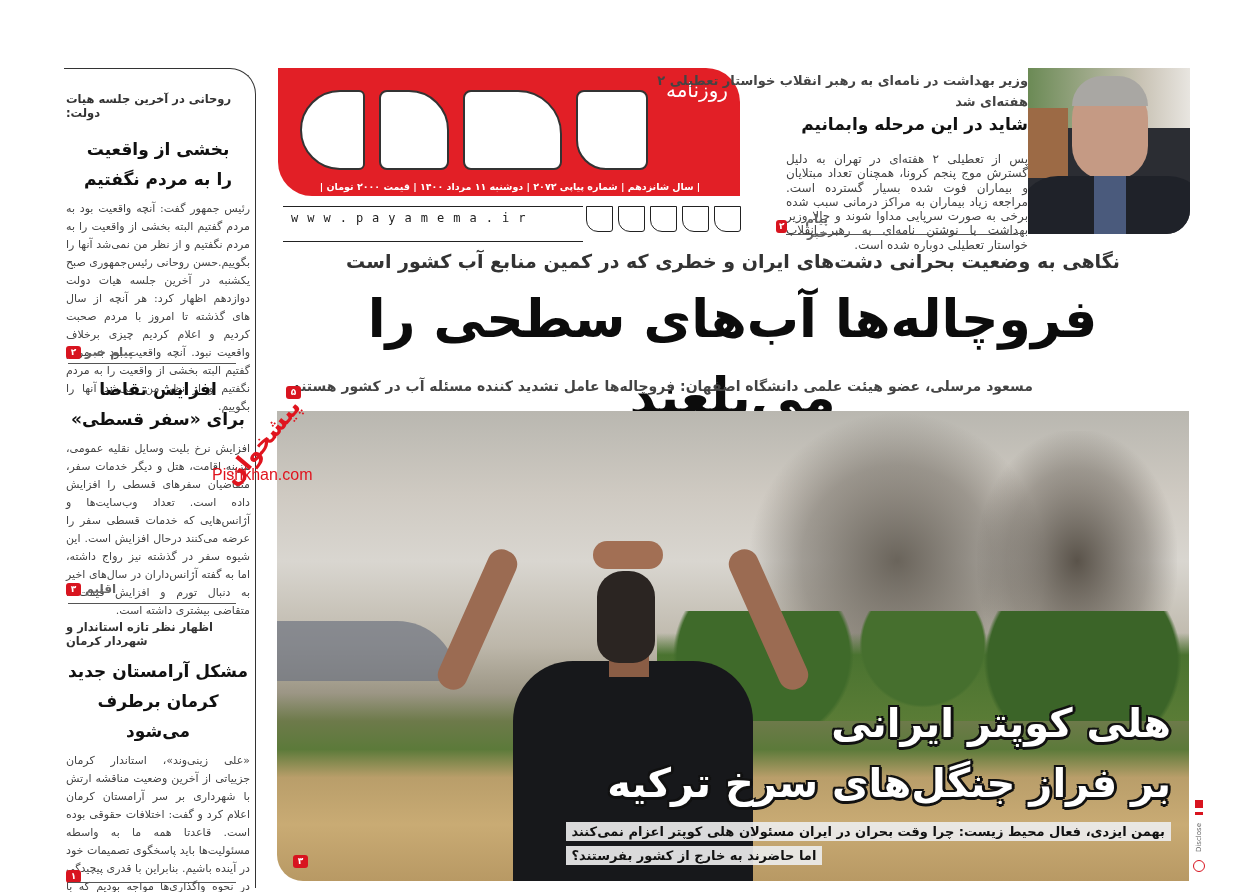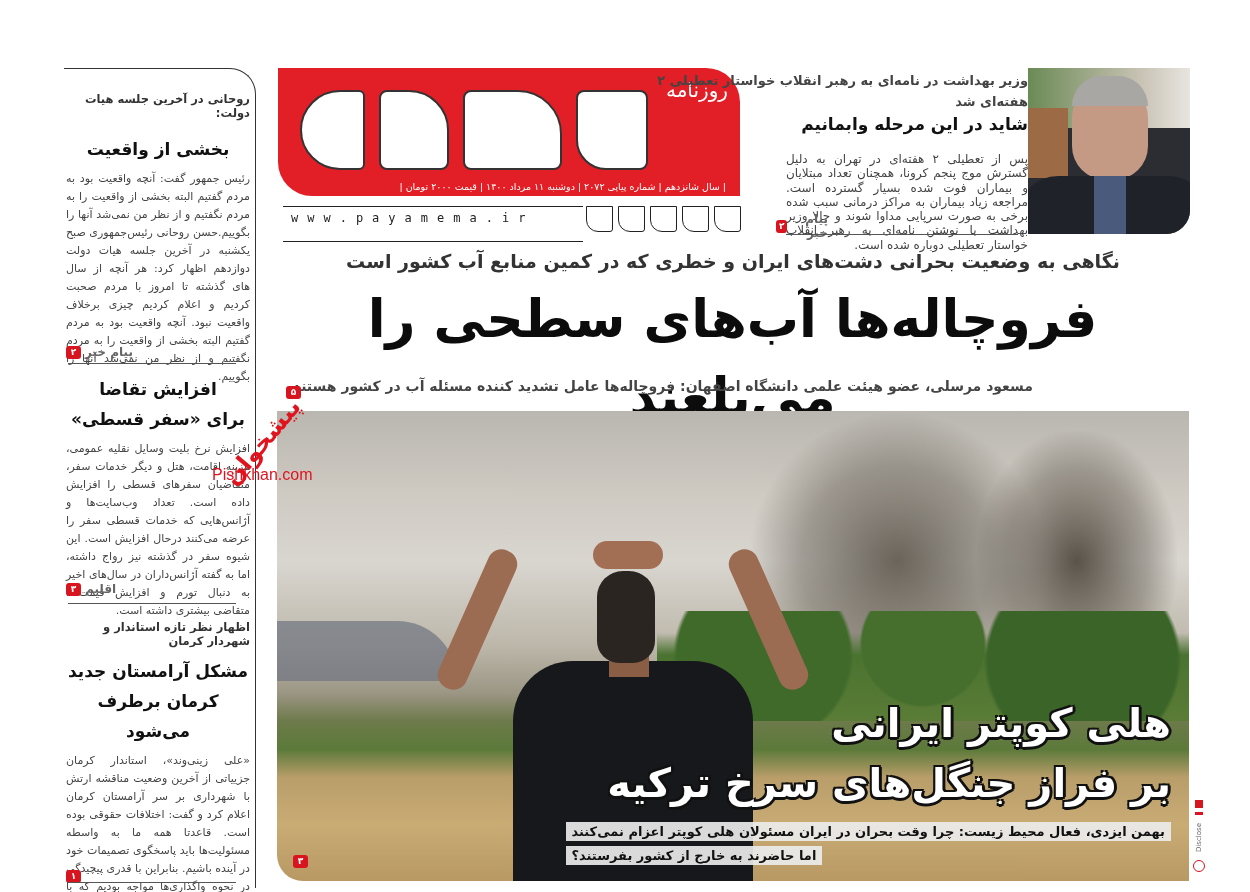--- a/index.html
+++ b/index.html
@@ -3,33 +3,33 @@
 <meta charset="utf-8">
 <style>
   *{box-sizing:border-box;margin:0;padding:0}
   html,body{width:1250px;height:892px;background:#fff;overflow:hidden}
   body{position:relative;font-family:"DejaVu Sans",sans-serif;color:#1a1a1a}
   .rtl{direction:rtl;text-align:right}
   .abs{position:absolute}
 
   
   .leftcol{left:64px;top:68px;width:192px;height:820px;border-right:1.5px solid #333;border-top:1.5px solid #333;border-top-right-radius:26px}
-  .kicker{font-size:11.5px;color:#333;text-align:right;font-weight:bold}
+  .kicker{font-size:11.5px;color:#333;text-align:left;font-weight:bold}
   .lhead{font-size:17px;font-weight:bold;text-align:center;line-height:30px;color:#111}
   .body{font-size:11px;line-height:18px;color:#444;text-align:justify}
   .tag{display:flex;align-items:center;gap:4px;direction:rtl;justify-content:flex-end;font-weight:bold;color:#666;font-size:12px}
   .badge{display:inline-block;background:#d8141f;color:#fff;font-size:9px;font-weight:bold;width:15px;height:13px;line-height:13px;text-align:center;border-radius:3px}
   .rule{height:1px;background:#555}
 
   
   .mast{left:278px;top:68px;width:462px;height:128px;background:#e21f26;border-top-right-radius:34px;border-bottom-left-radius:34px}
   .mast-sub{position:absolute;right:12px;top:10px;color:#fff;font-size:20px;font-weight:normal}
   .logo-letters{position:absolute;left:22px;top:12px;right:92px;height:90px;display:flex;gap:14px;align-items:flex-end}
   .logo-blk{background:#fff;border:2px solid #333;height:80px}
-  .mast-info{position:absolute;left:16px;right:14px;bottom:4px;color:#fff;font-size:9.5px;font-weight:normal;direction:rtl}
+  .mast-info{position:absolute;left:16px;right:14px;bottom:4px;color:#fff;font-size:9.5px;font-weight:bold;text-align:center;direction:rtl}
   .url-row{left:283px;top:206px;width:300px;height:36px;border-top:1px solid #222;border-bottom:1px solid #222;font-family:"DejaVu Sans Mono",monospace;font-size:12px;letter-spacing:9px;color:#222;line-height:22px;padding-left:8px}
   .boxes{left:586px;top:206px;display:flex;gap:5px}
   .boxes span{width:27px;height:26px;border:1.8px solid #222;border-radius:0 0 3px 12px}
 
   
   .tr-kicker{right:222px;top:70px;width:380px;font-size:13px;font-weight:bold;color:#444;line-height:21px}
   .tr-head{right:222px;top:114px;width:380px;font-size:17px;font-weight:bold;color:#111}
   .tr-body{right:222px;top:152px;width:242px;font-size:12px;line-height:14.3px;color:#444;text-align:justify}
   .tr-photo{left:1028px;top:68px;width:162px;height:166px;border-bottom-right-radius:24px;overflow:hidden;background:#2b2d33}
   .tr-tag{right:422px;top:212px}
@@ -64,20 +64,21 @@
   .wm{left:200px;top:410px;color:#e0141e;font-weight:bold}
 </style>
 </head>
 <body>
 
 <div class="abs leftcol"></div>
 
 <div class="abs rtl" style="left:66px;top:92px;width:184px">
   <div class="kicker">روحانی در آخرین جلسه هیات دولت:</div>
   <div class="lhead" style="margin-top:14px">بخشی از واقعیت</div>
+  <div class="lhead">را به مردم نگفتیم</div>
   <div class="body" style="margin-top:6px">رئیس جمهور گفت: آنچه واقعیت بود به مردم گفتیم البته بخشی از واقعیت را به مردم نگفتیم و از نظر من نمی‌شد آنها را بگوییم.حسن روحانی رئیس‌جمهوری صبح یکشنبه در آخرین جلسه هیات دولت دوازدهم اظهار کرد: هر آنچه از سال های گذشته تا امروز با مردم صحبت کردیم و اعلام کردیم چیزی برخلاف واقعیت نبود. آنچه واقعیت بود به مردم گفتیم البته بخشی از واقعیت را به مردم نگفتیم و از نظر من نمی‌شد آنها را بگوییم.</div>
 </div>
 <div class="abs tag" style="left:66px;top:345px;width:82px">
   <span>پیام خبر</span>
   <span class="badge">۲</span>
 </div>
 <div class="abs rule" style="left:68px;top:363px;width:168px"></div>
 
 <div class="abs rtl" style="left:66px;top:374px;width:184px">
   <div class="lhead">افزایش تقاضا</div>

